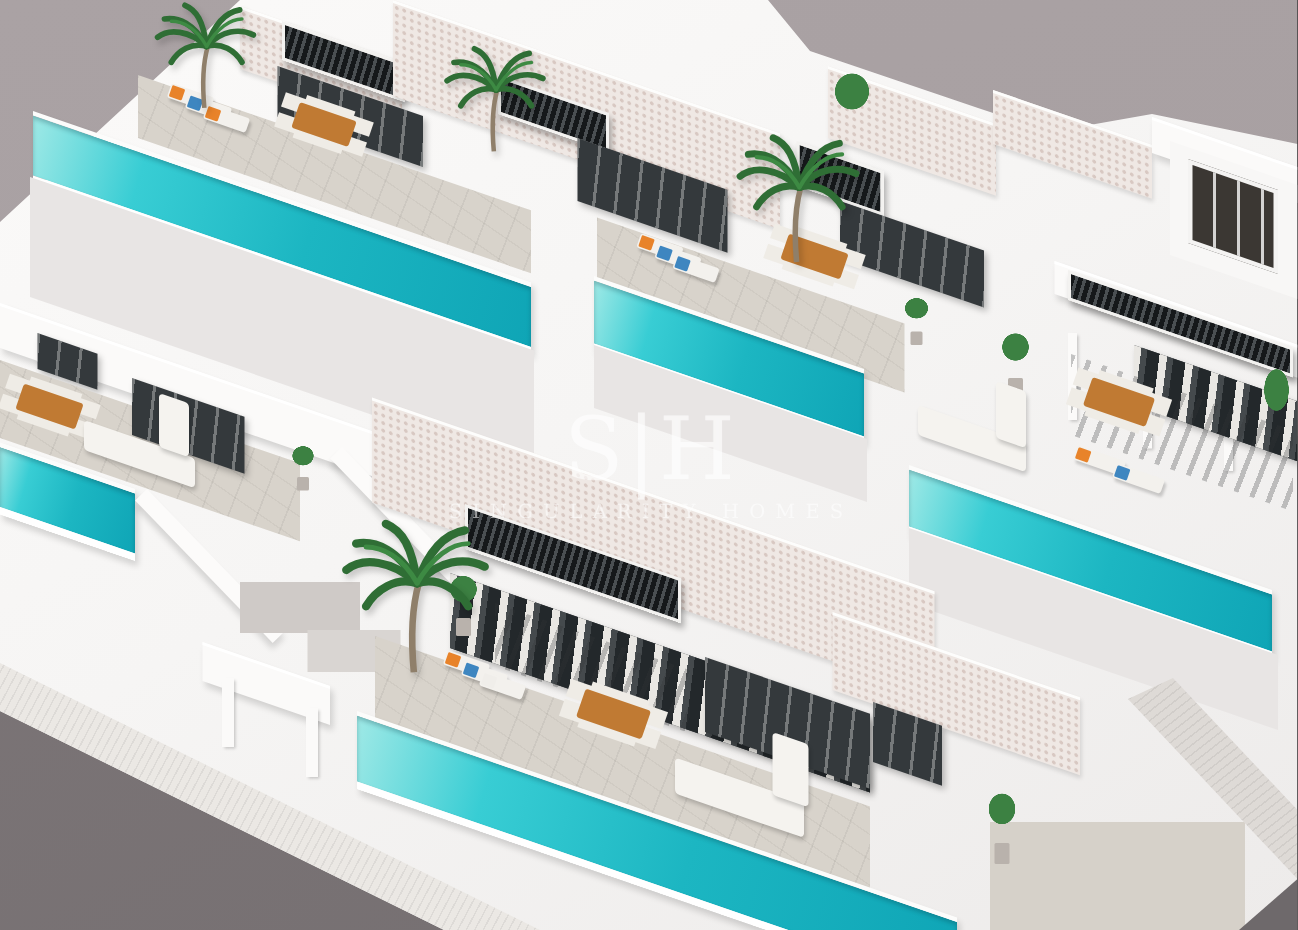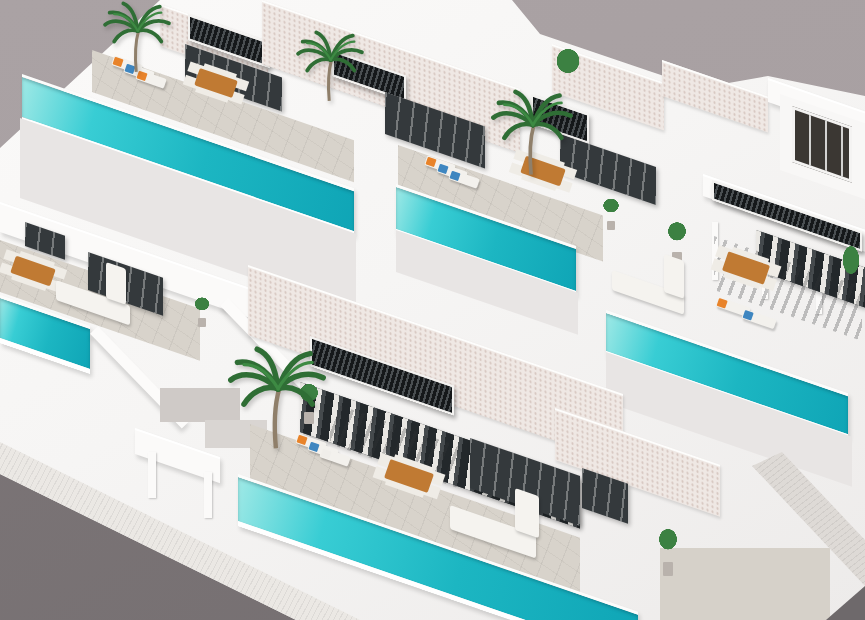--- a/index.html
+++ b/index.html
@@ -220,14 +220,18 @@
 
   <div class="e street"></div>
   <div class="e sidewalk"></div>
   <div class="e slab sk" style="left:135px;top:428px;width:85px;height:24px"></div>
   <div class="e post" style="left:148px;top:452px;width:8px;height:46px"></div>
   <div class="e post" style="left:204px;top:472px;width:8px;height:46px"></div>
 
   <div class="e walkbr"></div>
   <div class="e streetbr"></div>
 
+  <div class="e wm">
+    <div class="wm-logo">S|H</div>
+    <div class="wm-name">SINGULARITY HOMES</div>
+  </div>
 
 </div>
 
 </body></html>

